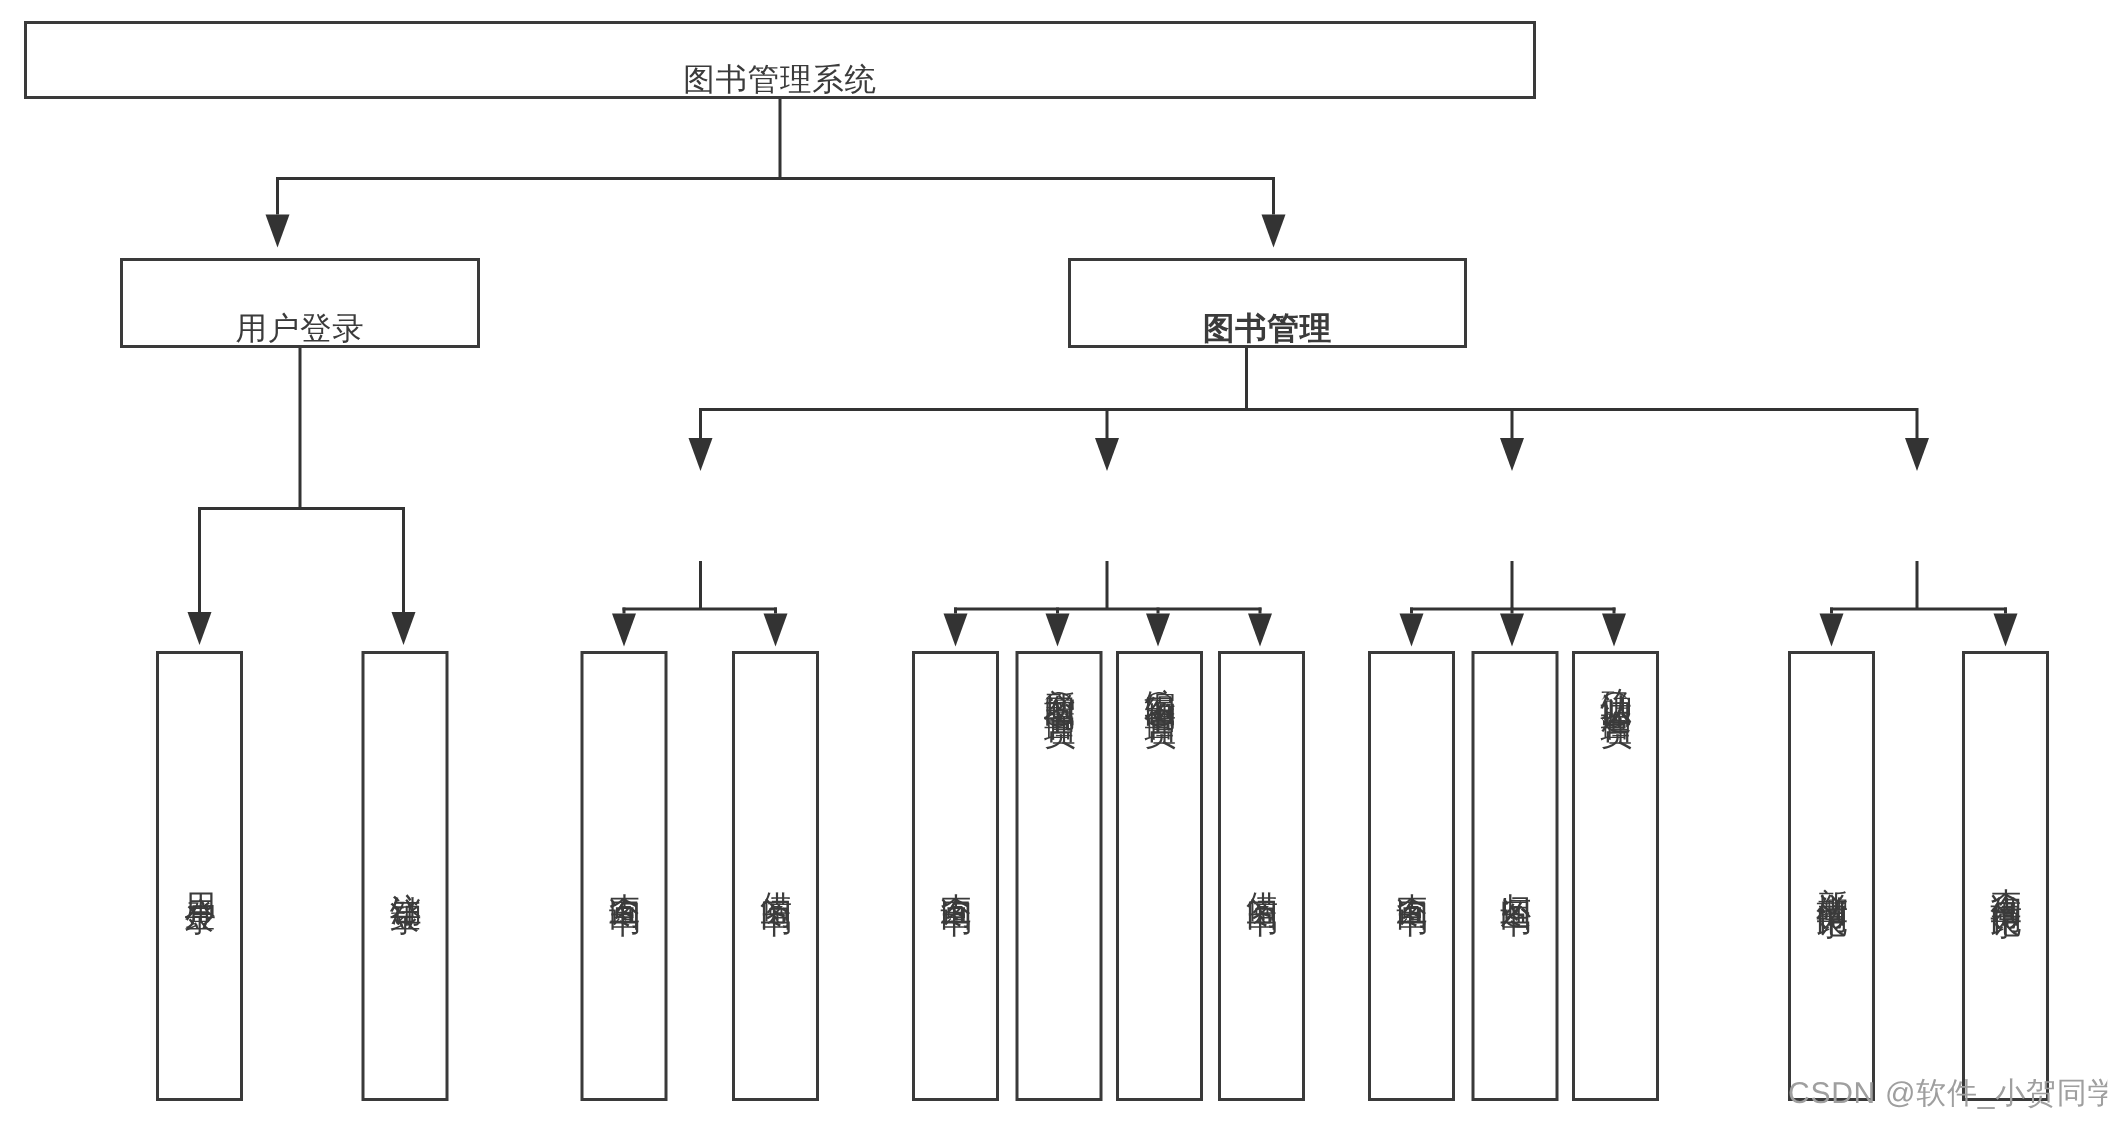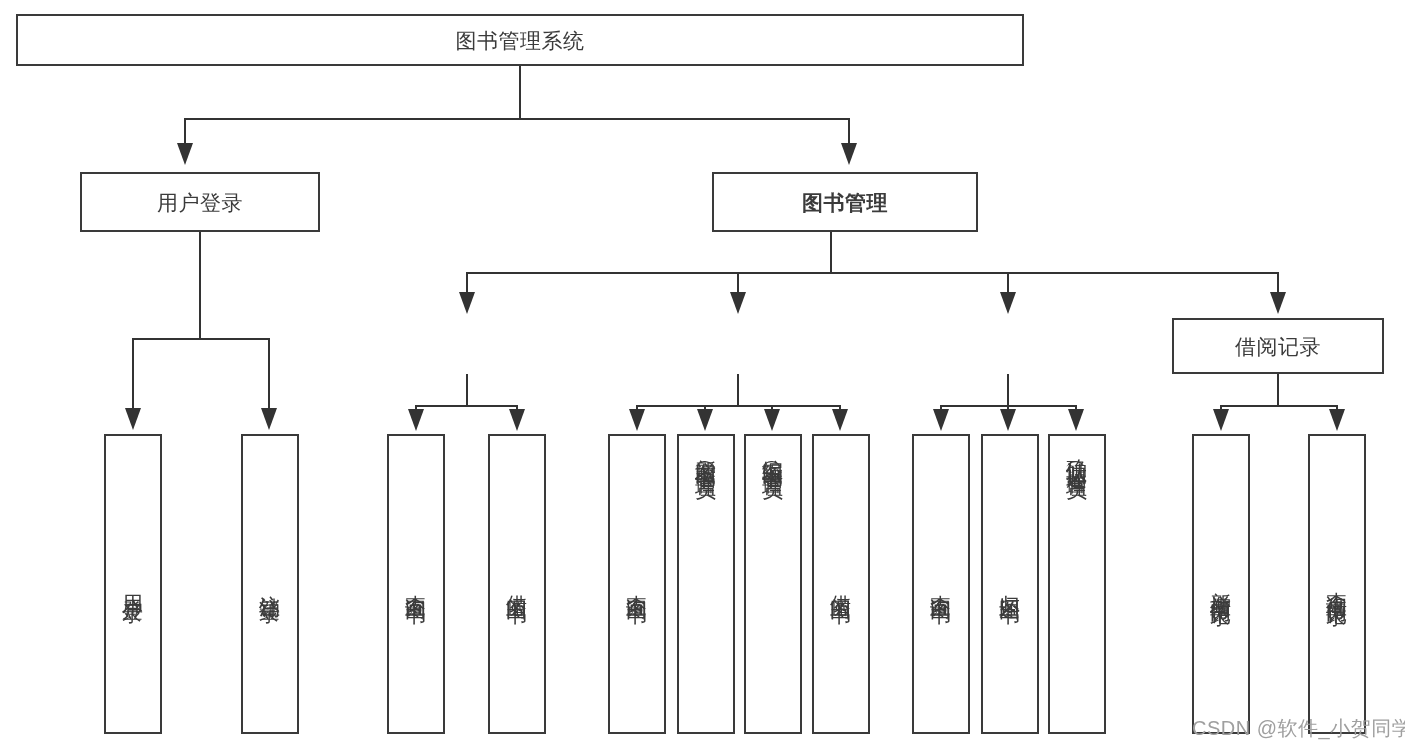--- a/index.html
+++ b/index.html
@@ -18,21 +18,21 @@
     overflow: hidden;
   }
 
   
   .node {
     position: absolute;
     box-sizing: border-box;
     background: #ffffff;
     border: 2px solid #3a3a3a;
     display: flex;
-    align-items: center;
+    align-items: flex-end;
     justify-content: center;
     color: #3b3b3b;
     letter-spacing: 0.5px;
   }
   .node.h {                
     font-size: 21px;
     line-height: 1;
   }
   .node.v {                
     font-size: 21px;
@@ -122,23 +122,20 @@
   <div class="hline" style="left:466px; top:272px; width:812px;"></div>
   <div class="vline" style="left:466px; top:272px; height:20px;"></div>
   <div class="vline" style="left:737px; top:272px; height:20px;"></div>
   <div class="vline" style="left:1007px; top:272px; height:20px;"></div>
   <div class="vline" style="left:1277px; top:272px; height:20px;"></div>
   <div class="arrow" style="left:459px; top:292px;"></div>
   <div class="arrow" style="left:730px; top:292px;"></div>
   <div class="arrow" style="left:1000px; top:292px;"></div>
   <div class="arrow" style="left:1270px; top:292px;"></div>
 
-  <div class="node h" style="left:1172px; top:318px; width:212px; height:56px;">
-    <span>借阅记录</span>
-  </div>
 
   <div class="vline" style="left:466px; top:374px; height:32px;"></div>
   <div class="hline" style="left:415px; top:405px; width:103px;"></div>
   <div class="vline" style="left:415px; top:405px; height:4px;"></div>
   <div class="vline" style="left:516px; top:405px; height:4px;"></div>
   <div class="arrow" style="left:408px; top:409px;"></div>
   <div class="arrow" style="left:509px; top:409px;"></div>
 
   <div class="node v" style="left:387px; top:434px; width:58px; height:300px;">
     <span class="vtext">查询图书</span>

